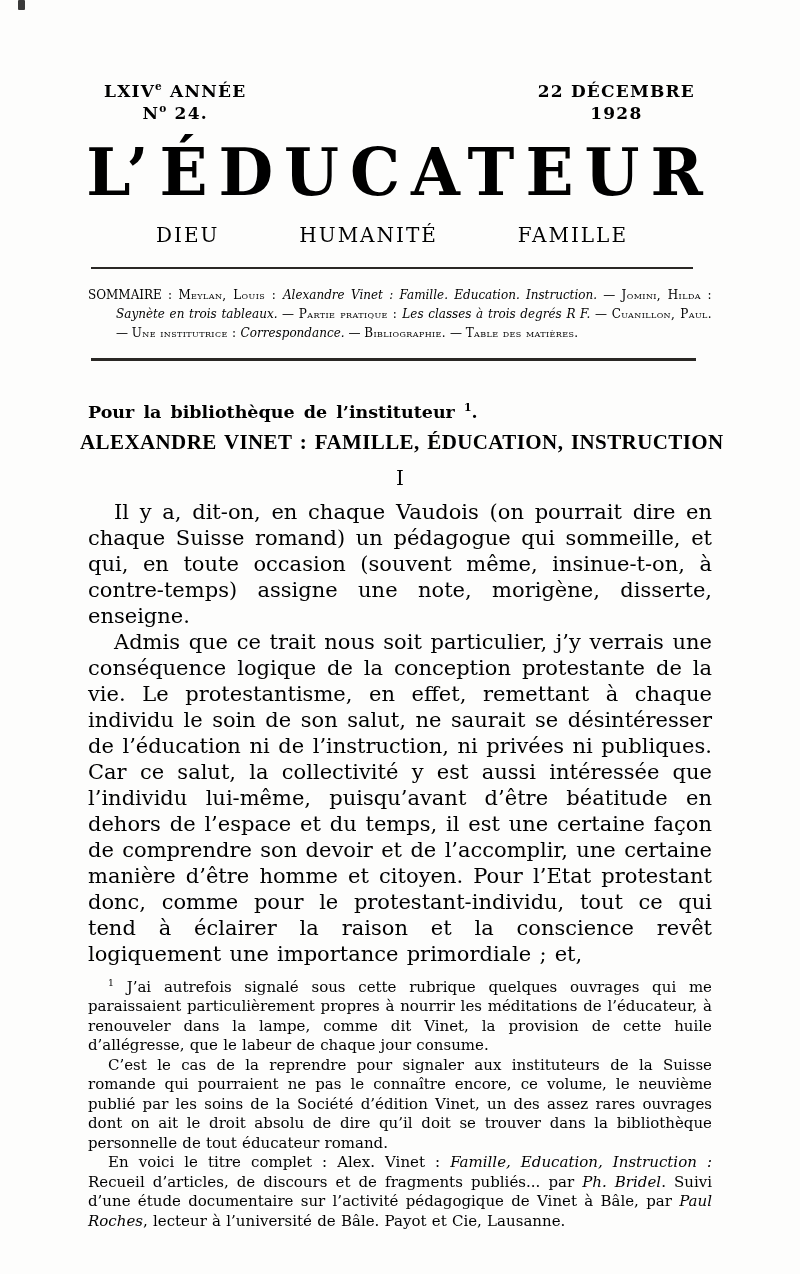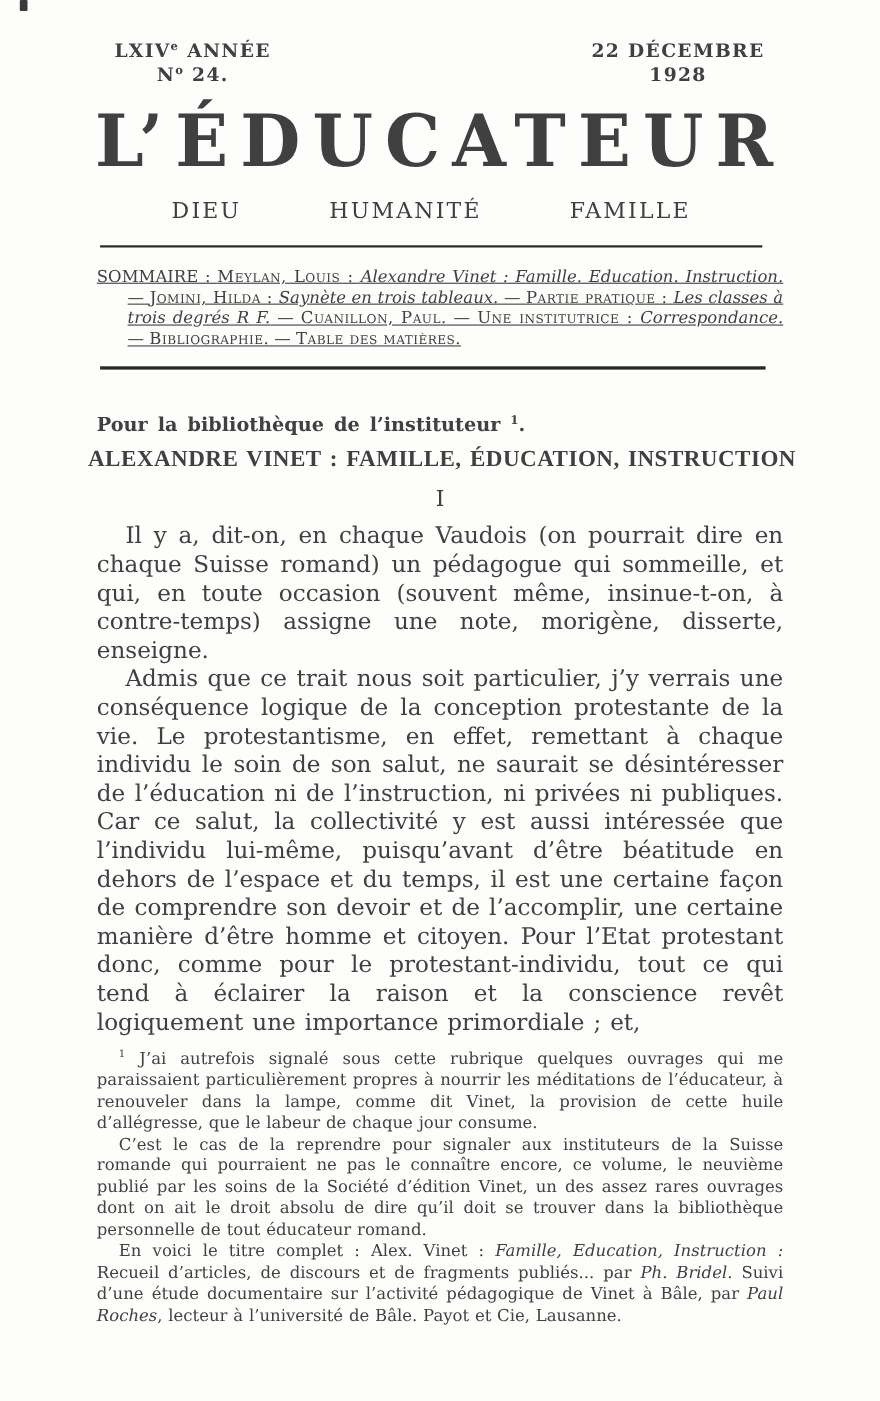--- a/index.html
+++ b/index.html
@@ -6,25 +6,25 @@
     margin: 0;
     padding: 0;
     background: #ffffff;
   }
   .page {
     position: relative;
     width: 800px;
     height: 1274px;
     margin: 0 auto;
     background: #fdfdfc;
-    color: #404040;
+    color: #000000;
     font-family: "DejaVu Serif", serif;
     overflow: hidden;
     box-sizing: border-box;
-    padding-top: 36px;
+    padding-top: 80px;
   }
   .artifact {
     position: absolute;
     top: 0; left: 18px;
     width: 7px; height: 10px;
     background: #3a3a3a;
     border-radius: 1px;
   }
   
   .mh-row {
@@ -68,26 +68,25 @@
     border: none;
     height: 2px;
     background: #2a2825;
     margin: 0;
   }
   .rule1 { margin: 19px 0 0 91px; width: 602px; }
   .rule2 { margin: 15px 0 0 91px; width: 605px; height: 2.5px; }
   
   .sommaire {
     margin: 17px 88px 0 88px;
-    font-size: 15px;
+    font-size: 12px;
     line-height: 19px;
     text-align: justify;
     padding-left: 28px;
     text-indent: -28px;
-    text-decoration: underline;
   }
   .sommaire .sc, .fn .sc { font-variant: small-caps; letter-spacing: 0.4px; }
   .it { font-style: italic; }
   
   .kicker {
     margin: 40px 88px 0 88px;
     text-align: left;
     font-weight: bold;
     font-size: 17.5px;
     line-height: 23px;

